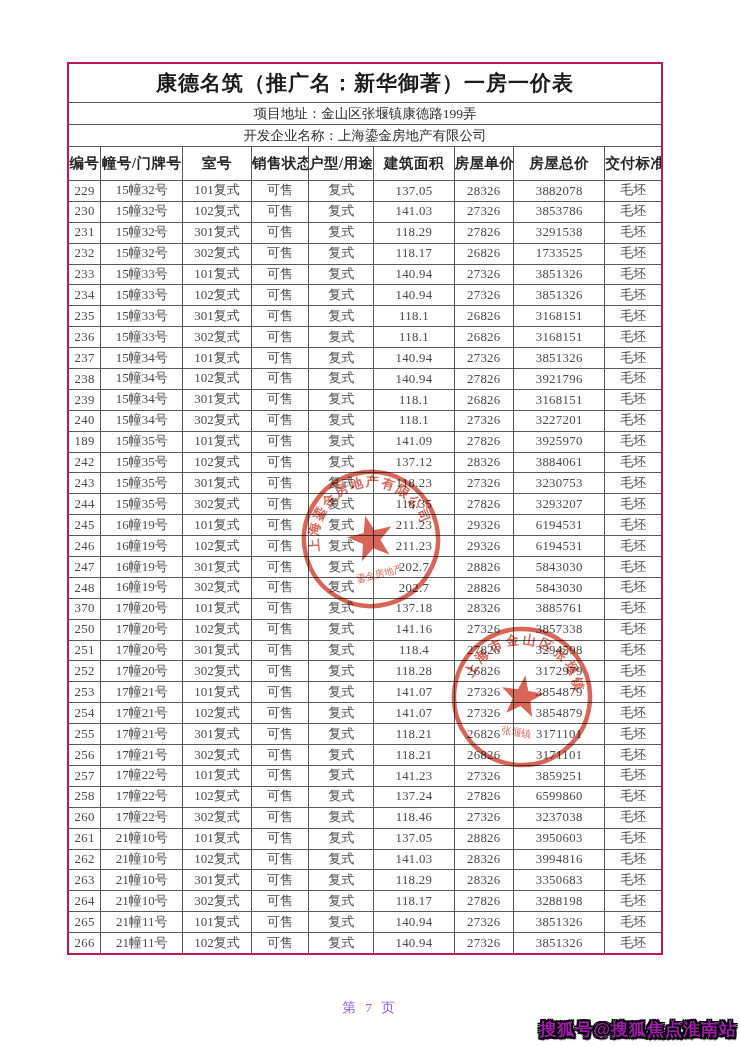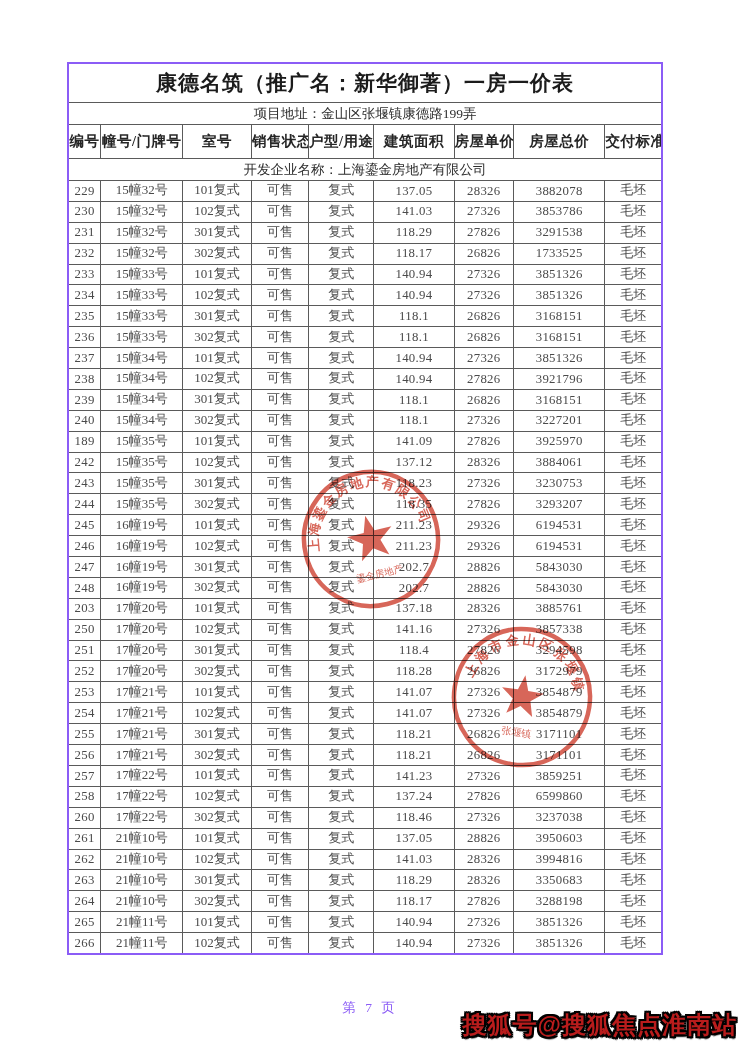--- a/index.html
+++ b/index.html
@@ -6,21 +6,21 @@
   body{
     width:740px;height:1046px;position:relative;background:#ffffff;
     font-family:"Liberation Serif","DejaVu Serif",serif;
     overflow:hidden;
   }
   .page{position:absolute;inset:0;background:#fff;}
 
   .tablewrap{position:absolute;left:67px;top:62px;width:596px;}
   table.price{
     width:100%;border-collapse:collapse;table-layout:fixed;
-    border:2px solid #8b5cf6;
+    border:2px solid #be185d;
     padding-left:20px;
   }
   table.price td, table.price th{
     border:1px solid #5a5a5a;text-align:center;vertical-align:middle;
     overflow:hidden;white-space:nowrap;padding:0;line-height:1.15;
   }
   .title-cell{
     height:38px;font-size:21px;font-weight:bold;color:#1b1b1b;letter-spacing:1px;
   }
   .sub-cell{height:21px;font-size:13.5px;color:#2d2d2d;}
@@ -39,21 +39,21 @@
   .stamp-1{left:296px;top:464px;transform:rotate(-14deg);}
   .stamp-2{left:447px;top:622px;transform:rotate(9deg);}
 
   .footer{
     position:absolute;left:0;top:999px;width:740px;text-align:center;
     font-size:13.5px;color:#8b5cf6;letter-spacing:3px;
   }
   .watermark{
     position:absolute;right:3px;bottom:5px;
     font-family:"Liberation Sans","DejaVu Sans",sans-serif;
-    font-size:24px;font-weight:bold;color:#b91c1c;letter-spacing:1px;
+    font-size:17px;font-weight:bold;color:#a21caf;letter-spacing:1px;
     text-shadow:
       -2px -2px 0 #000, 2px -2px 0 #000, -2px 2px 0 #000, 2px 2px 0 #000,
       0 -2px 0 #000, 0 2px 0 #000, -2px 0 0 #000, 2px 0 0 #000,
       1px 3px 1px rgba(0,0,0,.55);
   }
 </style>
 </head>
 <body>
 
 <div class="page">
@@ -72,33 +72,33 @@
           <col style="width:9.6%">
       </colgroup>
       <thead>
         <tr>
           <td class="title-cell" colspan="9">康德名筑（推广名：新华御著）一房一价表</td>
         </tr>
         <tr>
           <td class="sub-cell" colspan="9">项目地址：金山区张堰镇康德路199弄</td>
         </tr>
         <tr>
+          <td class="sub-cell" colspan="9">开发企业名称：上海鎏金房地产有限公司</td>
+        </tr>
+        <tr>
           <th>编号</th>
           <th>幢号/门牌号</th>
           <th>室号</th>
           <th>销售状态</th>
           <th>户型/用途</th>
           <th>建筑面积</th>
           <th>房屋单价</th>
           <th>房屋总价</th>
           <th>交付标准</th>
         </tr>
-        <tr>
-          <td class="sub-cell" colspan="9">开发企业名称：上海鎏金房地产有限公司</td>
-        </tr>
       </thead>
       <tbody>
           <tr>
       <td class="num">229</td>
       <td>15幢32号</td>
       <td>101复式</td>
       <td>可售</td>
       <td>复式</td>
       <td class="num">137.05</td>
       <td class="num">28326</td>
@@ -308,21 +308,21 @@
       <td>16幢19号</td>
       <td>302复式</td>
       <td>可售</td>
       <td>复式</td>
       <td class="num">202.7</td>
       <td class="num">28826</td>
       <td class="num">5843030</td>
       <td>毛坯</td>
     </tr>
           <tr>
-      <td class="num">203</td>
+      <td class="num">370</td>
       <td>17幢20号</td>
       <td>101复式</td>
       <td>可售</td>
       <td>复式</td>
       <td class="num">137.18</td>
       <td class="num">28326</td>
       <td class="num">3885761</td>
       <td>毛坯</td>
     </tr>
           <tr>

